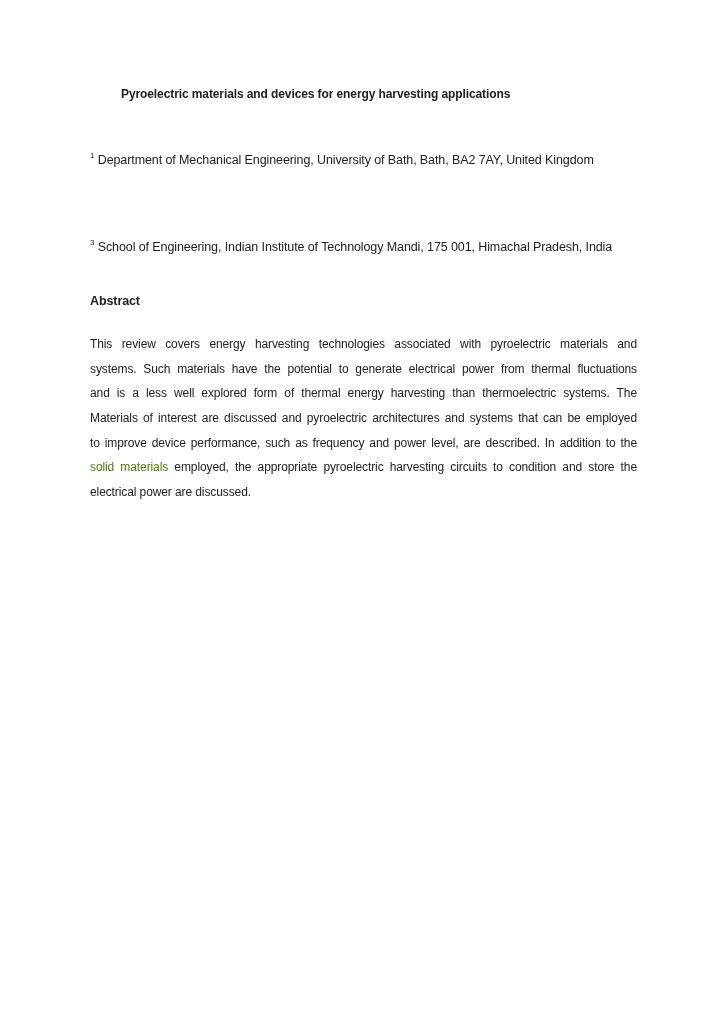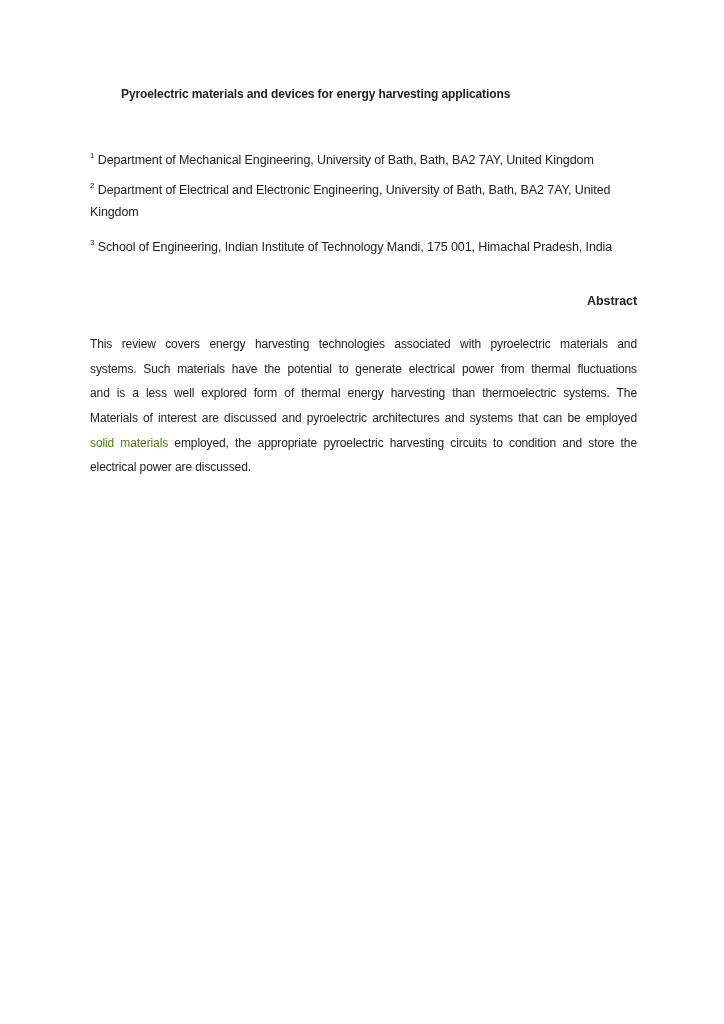--- a/index.html
+++ b/index.html
@@ -36,21 +36,20 @@
   .affiliation { font-size: 12.5px; letter-spacing: -0.1px; }
   .affil-line { white-space: nowrap; line-height: 22px; }
   .affil-1 { top: 149px; }
   .affil-2 { top: 179px; }
   .affil-3 { top: 236px; }
   .abstract-heading {
     top: 294px;
     font-size: 12.5px;
     font-weight: bold;
     letter-spacing: -0.1px;
-    text-align: right;
   }
   .abstract-body { top: 332px; font-size: 12px; letter-spacing: -0.1px; }
   .abs-line {
     line-height: 24.65px;
     height: 24.65px;
     text-align: justify;
     text-align-last: justify;
     overflow: visible;
   }
   .abs-line.last { text-align-last: left; }
@@ -61,33 +60,30 @@
 
 <div class="page">
 
   <div class="block indent doc-title">Pyroelectric materials and devices for energy harvesting applications</div>
 
 
   <div class="block affiliation affil-1">
       <div class="affil-line"><sup class="affil-sup">1</sup> Department of Mechanical Engineering, University of Bath, Bath, BA2 7AY, United Kingdom</div>
     </div>
 
-  <div class="block affiliation affil-2">
-      <div class="affil-line"><sup class="affil-sup">2</sup> Department of Electrical and Electronic Engineering, University of Bath, Bath, BA2 7AY, United</div>
-      <div class="affil-line">Kingdom</div>
-    </div>
 
   <div class="block affiliation affil-3">
       <div class="affil-line"><sup class="affil-sup">3</sup> School of Engineering, Indian Institute of Technology Mandi, 175 001, Himachal Pradesh, India</div>
     </div>
 
   <div class="block abstract-heading">Abstract</div>
 
   <div class="block abstract-body">
       <div class="abs-line"><span>This review covers energy harvesting technologies associated with pyroelectric materials and</span></div>
       <div class="abs-line"><span>systems. Such materials have the potential to generate electrical power from thermal fluctuations</span></div>
       <div class="abs-line"><span>and is a less well explored form of thermal energy harvesting than thermoelectric systems. The</span></div>
       <div class="abs-line"><span>Materials of interest are discussed and pyroelectric architectures and systems that can be employed</span></div>
+      <div class="abs-line"><span>to improve device performance, such as frequency and power level, are described. In addition to the</span></div>
       <div class="abs-line"><span class="red-text">solid materials</span><span> employed, the appropriate pyroelectric harvesting circuits to condition and store the</span></div>
       <div class="abs-line last"><span>electrical power are discussed.</span></div>
     </div>
 
 </div>
 
 </body></html>

